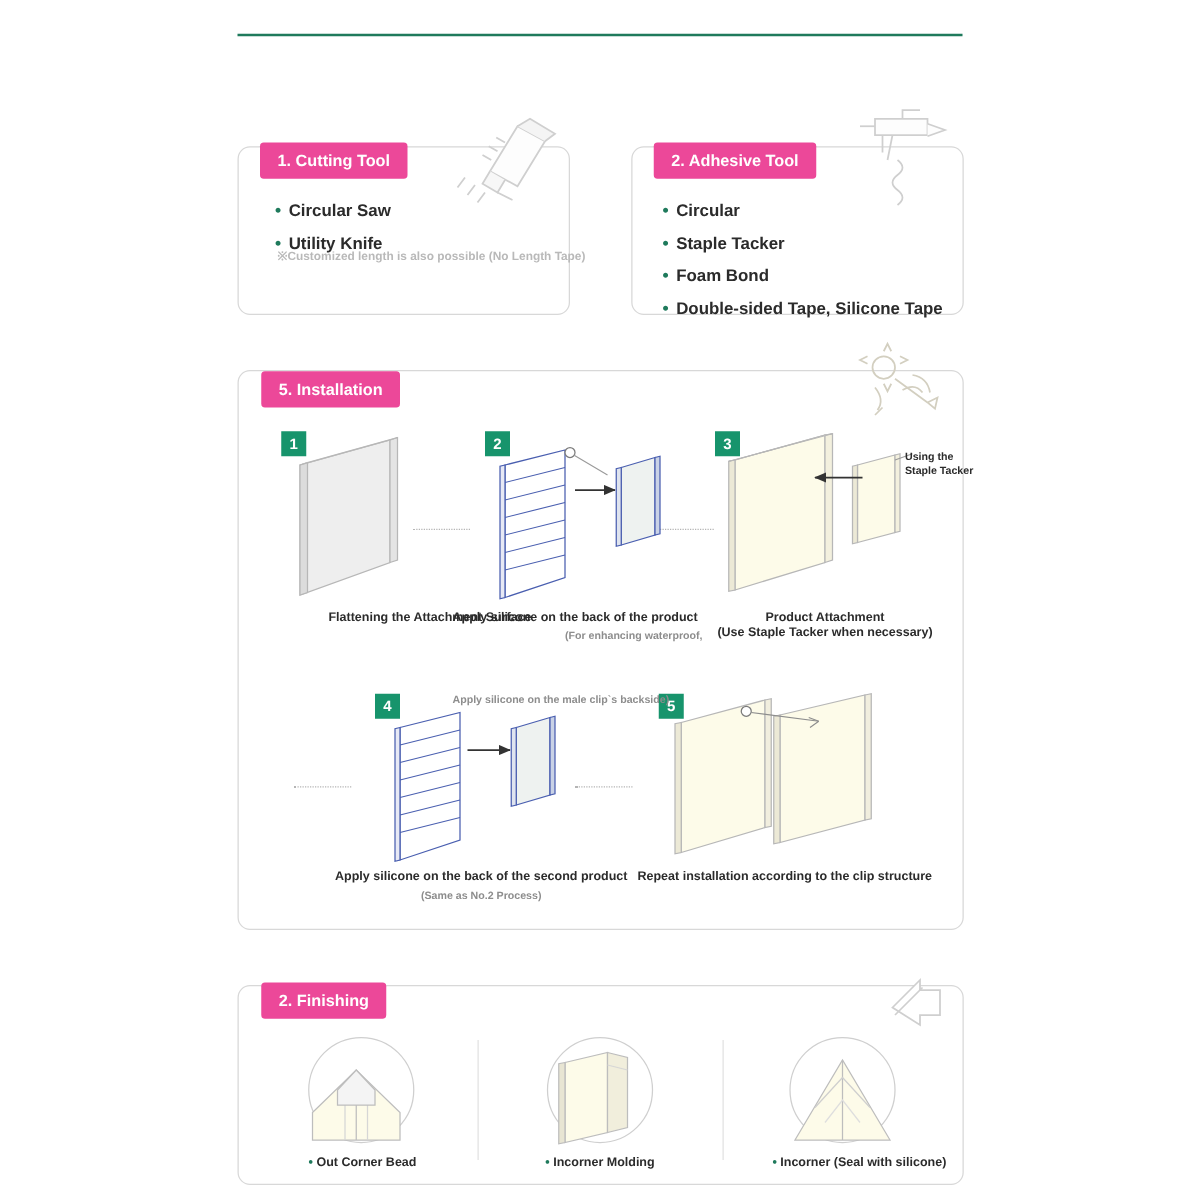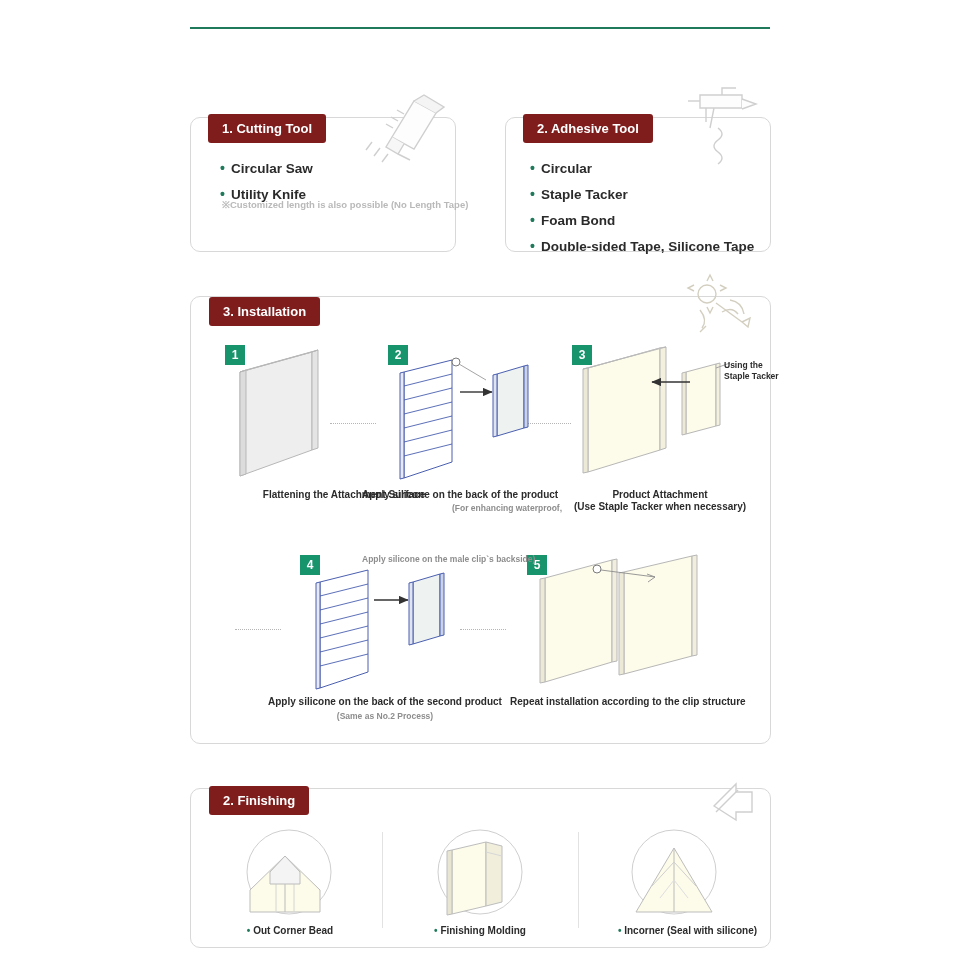--- a/index.html
+++ b/index.html
@@ -30,21 +30,21 @@
 
   
   .panel {
     position: absolute;
     border: 1px solid #d8d8d8;
     border-radius: 10px;
     background: #ffffff;
   }
   .panel-label {
     position: absolute;
-    background: #7f1d1d;
+    background: #ec4899;
     color: #ffffff;
     font-size: 13px; font-weight: bold;
     padding: 7px 14px 7px 14px;
     border-radius: 3px;
     white-space: nowrap;
   }
 
   .bullets { position: absolute; font-size: 13.5px; font-weight: bold; color: #2b2b2b; }
   .bullets li { list-style: none; margin: 0 0 10px 0; }
   .bullets ul { margin: 0; padding: 0; }
@@ -129,21 +129,21 @@
   <g stroke="#d3cfc0" stroke-width="1.4" fill="none">
     <circle cx="707" cy="294" r="9"></circle>
     <path d="M707 281 l3 -6 l3 6 M720 291 l6 -3 l-6 -3 M694 291 l-6 -3 l6 -3 M707 307 l3 6 l3 -6"></path>
     <path d="M716 303 L742 322 M742 322 l8 -4 l-2 9 z"></path>
     <path d="M722 312 q10 -6 16 2"></path>
     <path d="M700 310 q8 10 2 18 M706 326 l-6 6"></path>
     <path d="M730 300 q12 2 14 14"></path>
   </g>
 </svg>
 
-<div class="panel-label" style="left:209px; top:297px;">3. Installation</div>
+<div class="panel-label" style="left:209px; top:297px;">5. Installation</div>
 
 <div class="step-num" style="left:225px; top:345px;">1</div>
 <div class="step-num" style="left:388px; top:345px;">2</div>
 <div class="step-num" style="left:572px; top:345px;">3</div>
 <div class="step-num" style="left:300px; top:555px;">4</div>
 <div class="step-num" style="left:527px; top:555px;">5</div>
 
 <div class="dots-sep" style="left:330px; top:423px; width:46px;"></div>
 <div class="dots-sep" style="left:525px; top:423px; width:46px;"></div>
 <div class="dots-sep" style="left:235px; top:629px; width:46px;"></div>
@@ -287,18 +287,18 @@
     <path d="M660 898 L674 880 L688 898" fill="none" stroke="#dedede" stroke-width="1"></path>
   </g>
 </svg>
 
 <div class="cap" style="left:225px; top:925px; width:130px;">
   <span class="dot" style="color:#1f7a5c;">•</span>
   <span>Out Corner Bead</span>
 </div>
 <div class="cap" style="left:415px; top:925px; width:130px;">
   <span class="dot" style="color:#1f7a5c;">•</span>
-  <span>Finishing Molding</span>
+  <span>Incorner Molding</span>
 </div>
 <div class="cap" style="left:600px; top:925px; width:175px;">
   <span class="dot" style="color:#1f7a5c;">•</span>
   <span>Incorner (Seal with silicone)</span>
 </div>
 
 </body></html>

